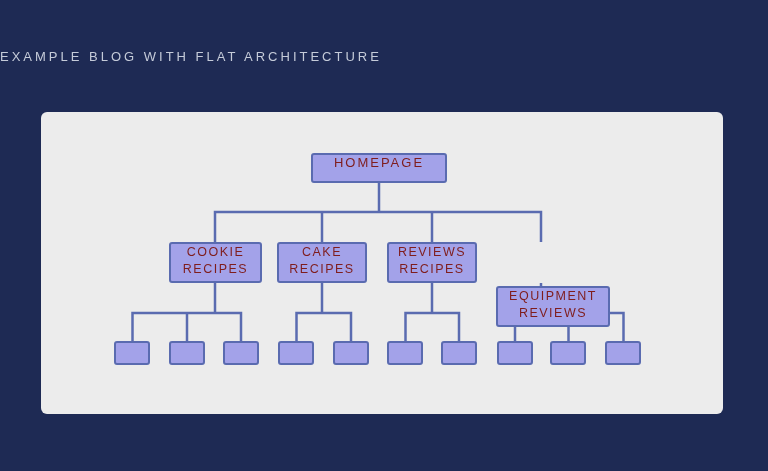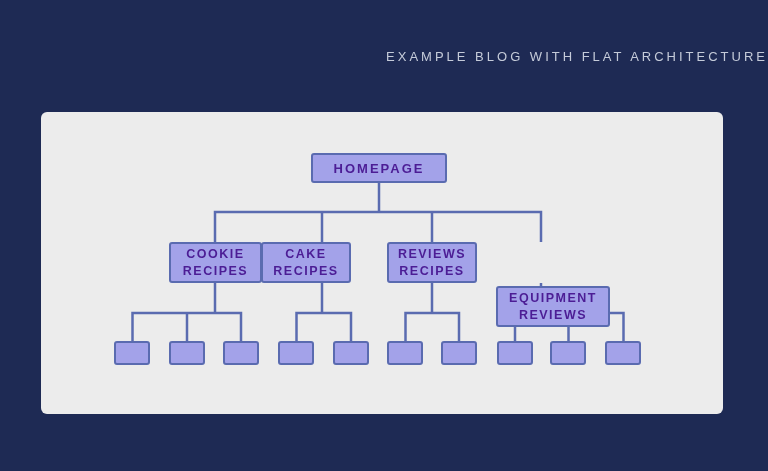--- a/index.html
+++ b/index.html
@@ -12,21 +12,21 @@
     width:768px;
     height:471px;
     background:#1e2a54;
     overflow:hidden;
   }
   .diagram-title{
     position:absolute;
     top:49px;
     left:0;
     width:768px;
-    text-align:right;
+    text-align:left;
     color:#c5cbd9;
     font-size:13px;
     font-weight:500;
     letter-spacing:3px;
   }
   .panel{
     position:absolute;
     left:41px;
     top:112px;
     width:682px;
@@ -48,37 +48,36 @@
     stroke-linecap:butt;
     stroke-linejoin:miter;
   }
   .node{
     position:absolute;
     box-sizing:border-box;
     background:#a3a2e9;
     border:2.5px solid #5a6bb0;
     border-radius:3px;
     display:flex;
-    align-items:center;
     justify-content:center;
     text-align:center;
-    color:#4c1d95;
-    font-weight:bold;
+    color:#7f1d1d;
+    font-weight:normal;
   }
   .node-root{
     left:270px; top:41px; width:136px; height:30px;
     font-size:13px; letter-spacing:2px;
   }
   .node-category{
     top:130px; height:41px;
     font-size:12.5px; letter-spacing:1.5px; line-height:1.35;
-    padding:12px 4px;
+    padding:0 4px;
   }
   .node-cat-0{left:128px; width:93px;}
-  .node-cat-1{left:220px; width:90px;}
+  .node-cat-1{left:236px; width:90px;}
   .node-cat-2{left:346px; width:90px;}
   .node-cat-3{left:455px; width:114px;margin-top:44px;}
   .node-leaf{
     top:229px; width:36px; height:24px;
   }
   .leaf-0{left:73px;}  .leaf-1{left:128px;} .leaf-2{left:182px;}
   .leaf-3{left:237px;} .leaf-4{left:292px;}
   .leaf-5{left:346px;} .leaf-6{left:400px;}
   .leaf-7{left:456px;} .leaf-8{left:509px;} .leaf-9{left:564px;}
 </style>

